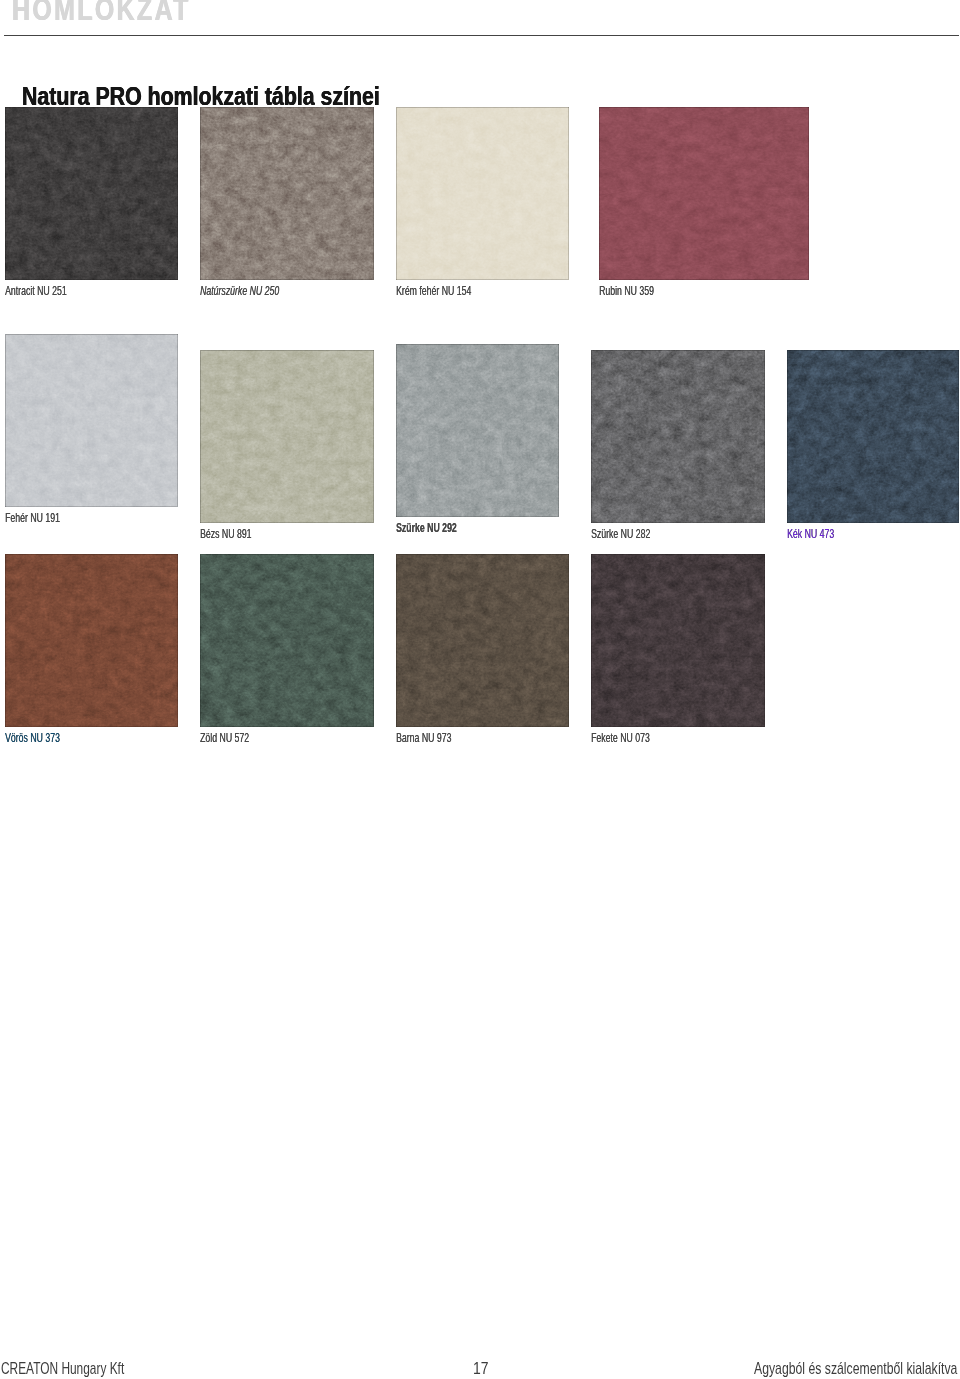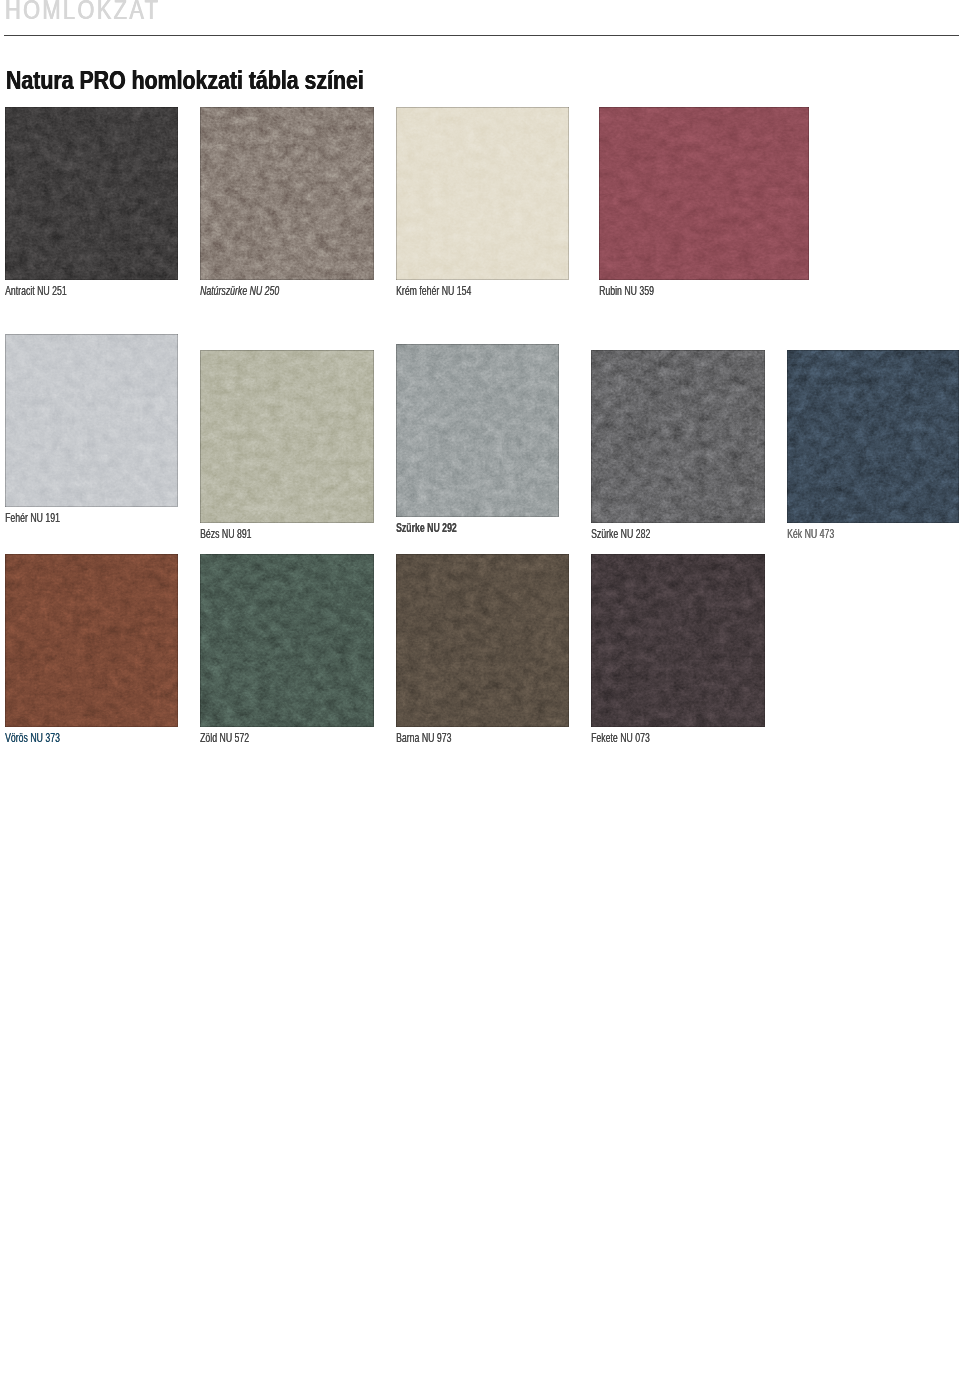--- a/index.html
+++ b/index.html
@@ -5,30 +5,30 @@
 <style>
   html,body{margin:0;padding:0;}
   body{
     width:960px;height:1379px;background:#fff;position:relative;
     font-family:"Liberation Sans",sans-serif;
     -webkit-font-smoothing:antialiased;
   }
   .page{position:absolute;inset:0;}
   .cond{display:inline-block;transform-origin:0 50%;white-space:nowrap;}
   .kicker{
-    position:absolute;left:5px;top:-1px;height:21px;
-    font-weight:normal;font-size:28px;
+    position:absolute;left:12px;top:-1px;height:21px;
+    font-weight:bold;font-size:32px;
     color:#d7d7d7;line-height:21px;
   }
   .kicker .cond{transform:scaleX(0.78);letter-spacing:3.0px;text-shadow:0.5px 0 0 currentColor,-0.5px 0 0 currentColor;}
   .rule{position:absolute;left:4px;top:35px;width:955px;height:1.3px;background:#444;}
   .title{
     position:absolute;left:6px;top:67px;height:27px;
     font-weight:bold;font-size:26px;color:#151515;
-    line-height:27px;margin:0;
+    line-height:27px;margin:16px;
   }
   .title .cond{transform:scaleX(0.82);text-shadow:0.4px 0 0 #151515,-0.4px 0 0 #151515;}
   .sw{position:absolute;}
   .sw .chip{position:absolute;left:0;top:0;width:100%;height:100%;overflow:hidden;}
   .sw .chip .tex{position:absolute;left:0;top:0;width:100%;height:100%;mix-blend-mode:overlay;}
   .sw .chip .edge{position:absolute;left:0;top:0;width:100%;height:100%;
      box-shadow:inset 1px 1px 0 0 rgba(0,0,0,0.20), inset -1px -1px 0 0 rgba(0,0,0,0.17);}
   .sw .lab{position:absolute;left:0;font-size:13px;color:#484848;white-space:nowrap;line-height:13px;}
   .sw .lab .cond{transform:scaleX(0.672);text-shadow:0.22px 0 0 #4a4a4a;}
   .footer{position:absolute;left:0;right:0;top:1362px;height:14px;font-size:17px;color:#3c3c3c;line-height:14px;}
@@ -416,21 +416,21 @@
                 <feMergeNode in="hiC"></feMergeNode>
                 <feMergeNode in="grC"></feMergeNode>
               </feMerge>
               <feGaussianBlur in="mg" stdDeviation="0.32"></feGaussianBlur>
             </filter>
             <rect width="173" height="173" fill="#808080"></rect>
             <rect width="173" height="173" filter="url(#f8)"></rect>
           </svg>
           <div class="edge"></div>
         </div>
-        <div class="lab" style="top: 177px; color: #737373;"><span class="cond">Kék NU 473</span></div>
+        <div class="lab" style="top: 177px; color: #6d28d9;"><span class="cond">Kék NU 473</span></div>
       </div>
       <div class="sw" style="left: 5px; top: 554px; width: 173px; height: 173px;">
         <div class="chip" style="background: rgb(124, 74, 55);">
           <svg class="tex" style="opacity:0.27999999999999997" xmlns="http://www.w3.org/2000/svg" viewBox="0 0 173 173" preserveAspectRatio="none">
             <filter id="f9" x="0" y="0" width="173" height="173" filterUnits="userSpaceOnUse" color-interpolation-filters="sRGB">
               <feTurbulence type="fractalNoise" baseFrequency="0.018 0.026" numOctaves="4" seed="120" stitchTiles="stitch" result="lo"></feTurbulence>
               <feColorMatrix in="lo" type="matrix" result="loG" values="0.5 0.3 0.2 0 0  0.5 0.3 0.2 0 0  0.5 0.3 0.2 0 0  0 0 0 0 1"></feColorMatrix>
               <feComponentTransfer in="loG" result="loC">
                 <feFuncR type="linear" slope="2.2" intercept="-0.60"></feFuncR>
                 <feFuncG type="linear" slope="2.2" intercept="-0.60"></feFuncG>
@@ -587,13 +587,18 @@
               <feGaussianBlur in="mg" stdDeviation="0.32"></feGaussianBlur>
             </filter>
             <rect width="173" height="173" fill="#808080"></rect>
             <rect width="173" height="173" filter="url(#f12)"></rect>
           </svg>
           <div class="edge"></div>
         </div>
         <div class="lab" style="top: 177px; color: rgb(72, 72, 72);"><span class="cond">Fekete NU 073</span></div>
       </div>
     </div>
+  <div class="footer" style="color: rgb(60, 60, 60);">
+    <span class="f-l"><span class="cond">CREATON Hungary Kft</span></span>
+    <span class="f-c"><span class="cond">17</span></span>
+    <span class="f-r"><span class="cond">Agyagból és szálcementből kialakítva</span></span>
+  </div>
 </div>
 
 </body></html>

